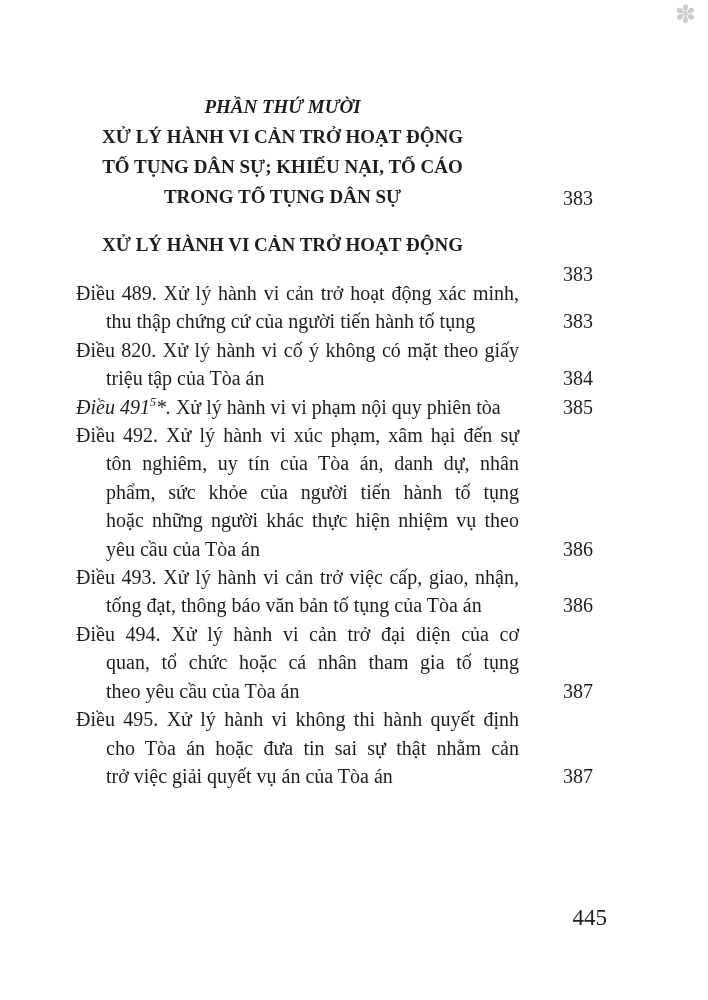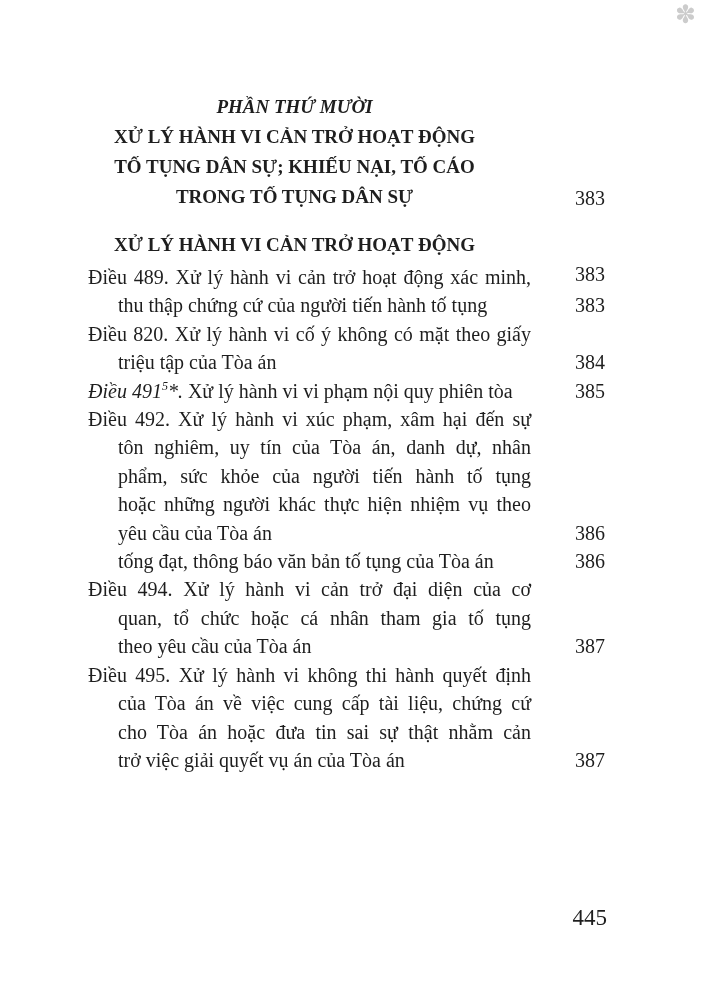--- a/index.html
+++ b/index.html
@@ -15,21 +15,21 @@
     position: absolute;
     top: 1px;
     right: 12px;
     font-size: 25px;
     line-height: 28px;
     color: #cccccc;
     font-family: "DejaVu Sans", sans-serif;
   }
   .content {
     position: absolute;
-    left: 88px;
+    left: 76px;
     top: 92px;
     width: 517px;
   }
   
   .hblock { }
   .hline {
     position: relative;
     line-height: 30px;
     font-size: 19px;
     font-weight: bold;
@@ -44,21 +44,21 @@
     font-weight: normal;
     font-size: 20px;
     font-style: normal;
   }
   .kicker-part { font-style: italic; font-weight: bold; }
   .kicker-chapter { font-style: italic; font-weight: normal; font-size: 20px; }
   .chapter-block { margin-top: 18px; }
   .chapter-block .hline { line-height: 29px; }
   
   .entries {
-    margin-top: 4px;
+    margin-top: 20px;
     font-size: 20px;
   }
   .line {
     position: relative;
     line-height: 28.4px;
   }
   .line.cont { padding-left: 30px; }
   .line.just {
     margin-right: 74px;
     text-align: justify;
@@ -122,30 +122,30 @@
         <div class="line last"><span><span style="font-style: italic;">Điều 491</span><sup style="font-style: italic;">5</sup><span style="font-style: italic;">*. </span><span>Xử lý hành vi vi phạm nội quy phiên tòa</span></span><span class="pagenum">385</span></div>
       </div>
       <div class="entry">
         <div class="line just"><span>Điều 492. Xử lý hành vi xúc phạm, xâm hại đến sự</span></div>
         <div class="line cont just"><span>tôn nghiêm, uy tín của Tòa án, danh dự, nhân</span></div>
         <div class="line cont just"><span>phẩm, sức khỏe của người tiến hành tố tụng</span></div>
         <div class="line cont just"><span>hoặc những người khác thực hiện nhiệm vụ theo</span></div>
         <div class="line cont last"><span>yêu cầu của Tòa án</span><span class="pagenum">386</span></div>
       </div>
       <div class="entry">
+        <div class="line just"><span>Điều 493. Xử lý hành vi cản trở việc cấp, giao, nhận,</span></div>
         <div class="line cont last"><span>tống đạt, thông báo văn bản tố tụng của Tòa án</span><span class="pagenum">386</span></div>
       </div>
       <div class="entry">
         <div class="line just"><span>Điều 494. Xử lý hành vi cản trở đại diện của cơ</span></div>
         <div class="line cont just"><span>quan, tổ chức hoặc cá nhân tham gia tố tụng</span></div>
         <div class="line cont last"><span>theo yêu cầu của Tòa án</span><span class="pagenum">387</span></div>
       </div>
       <div class="entry">
         <div class="line just"><span>Điều 495. Xử lý hành vi không thi hành quyết định</span></div>
-        <div class="line cont just"><span>của Tòa án về việc cung cấp tài liệu, chứng cứ</span></div>
         <div class="line cont just"><span>cho Tòa án hoặc đưa tin sai sự thật nhằm cản</span></div>
         <div class="line cont last"><span>trở việc giải quyết vụ án của Tòa án</span><span class="pagenum">387</span></div>
       </div>
     </div>
 
 </div>
 
 <div class="footer">445</div>
 
 </body></html>

